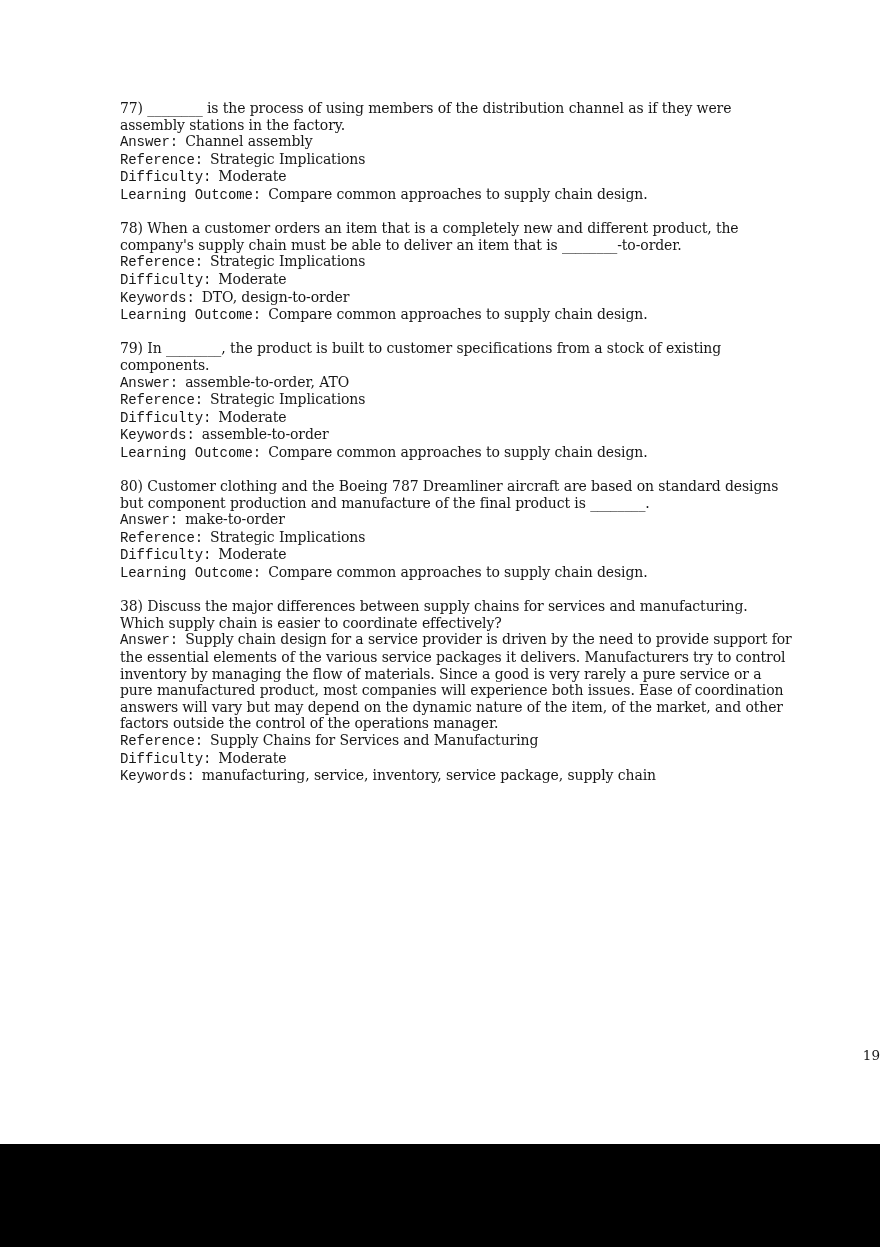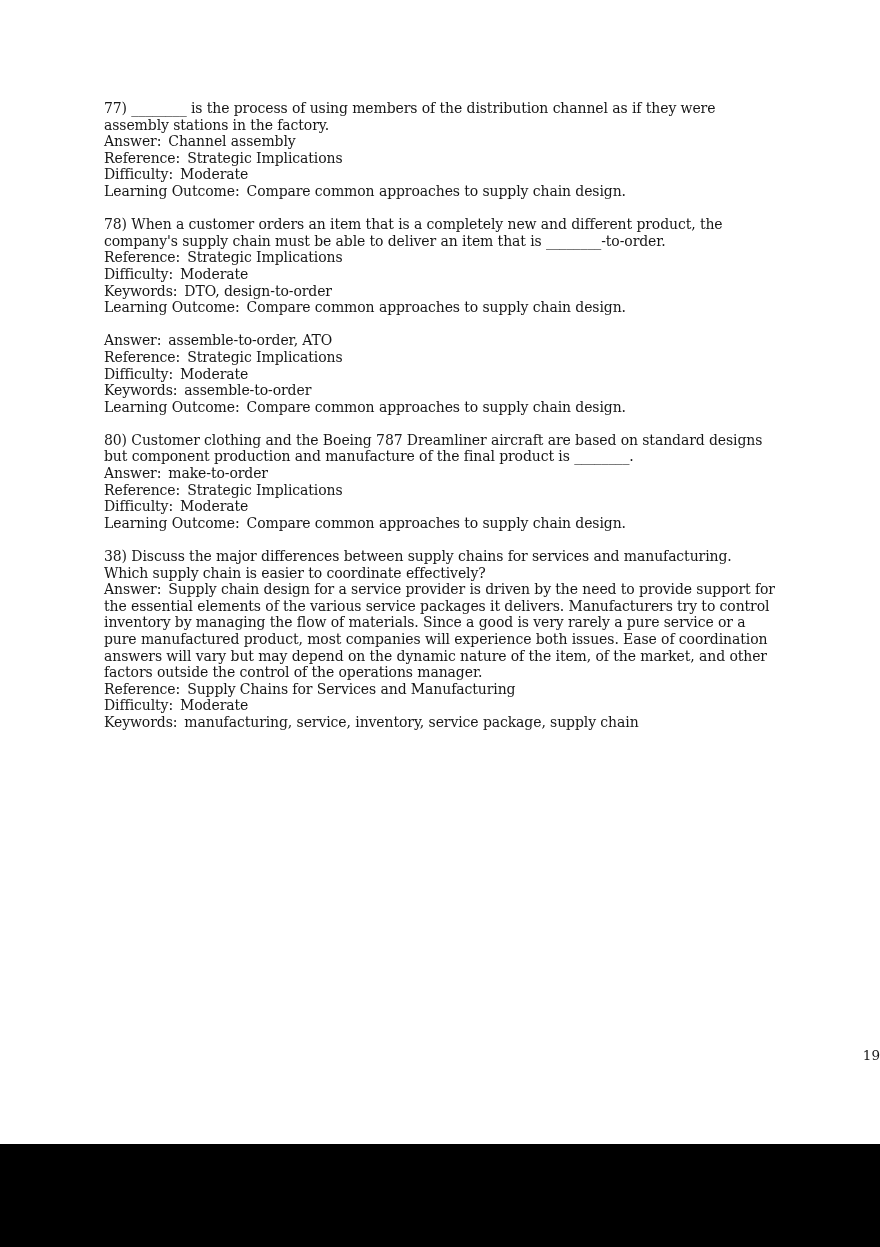--- a/index.html
+++ b/index.html
@@ -10,35 +10,36 @@
     width: 880px;
     height: 1247px;
     position: relative;
     background: #ffffff;
     font-family: "DejaVu Serif", "Liberation Serif", serif;
     color: #161616;
     overflow: hidden;
   }
   .content {
     position: absolute;
-    left: 104px;
+    left: 120px;
     top: 100px;
     width: 673px;
   }
   .q {
     margin: 0 0 16.6px 0;
   }
   .row {
     margin: 0;
     font-size: 14px;
     line-height: 16.6px;
     letter-spacing: -0.1px;
   }
   .lbl {
     margin-right: 7px;
+    font-family: Liberation Mono, monospace;
   }
   .page-number {
     position: absolute;
     top: 1047px;
     left: 0;
     width: 880px;
     text-align: right;
     font-size: 13.5px;
     line-height: 16px;
   }
@@ -66,20 +67,21 @@
 
   <section class="q">
     <p class="row"><span class="qnum">78)</span> <span>When a customer orders an item that is a completely new and different product, the company's supply chain must be able to deliver an item that is ________-to-order.</span></p>
     <p class="row"><span class="lbl">Reference:</span><span>Strategic Implications</span></p>
     <p class="row"><span class="lbl">Difficulty:</span><span>Moderate</span></p>
     <p class="row"><span class="lbl">Keywords:</span><span>DTO, design-to-order</span></p>
     <p class="row"><span class="lbl">Learning Outcome:</span><span>Compare common approaches to supply chain design.</span></p>
   </section>
 
   <section class="q">
+    <p class="row"><span class="qnum">79)</span> <span>In ________, the product is built to customer specifications from a stock of existing components.</span></p>
     <p class="row"><span class="lbl">Answer:</span><span>assemble-to-order, ATO</span></p>
     <p class="row"><span class="lbl">Reference:</span><span>Strategic Implications</span></p>
     <p class="row"><span class="lbl">Difficulty:</span><span>Moderate</span></p>
     <p class="row"><span class="lbl">Keywords:</span><span>assemble-to-order</span></p>
     <p class="row"><span class="lbl">Learning Outcome:</span><span>Compare common approaches to supply chain design.</span></p>
   </section>
 
   <section class="q">
     <p class="row"><span class="qnum">80)</span> <span>Customer clothing and the Boeing 787 Dreamliner aircraft are based on standard designs but component production and manufacture of the final product is ________.</span></p>
     <p class="row"><span class="lbl">Answer:</span><span>make-to-order</span></p>

